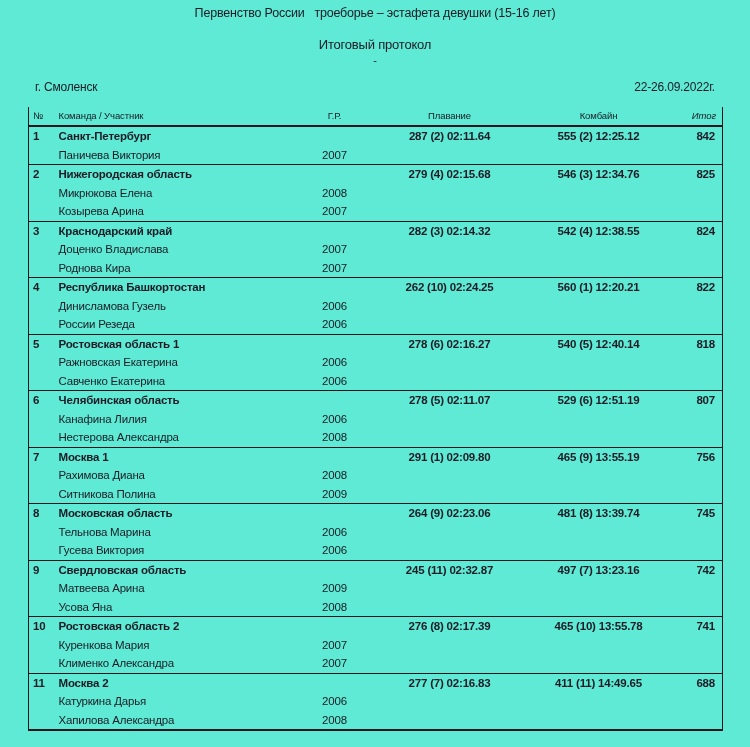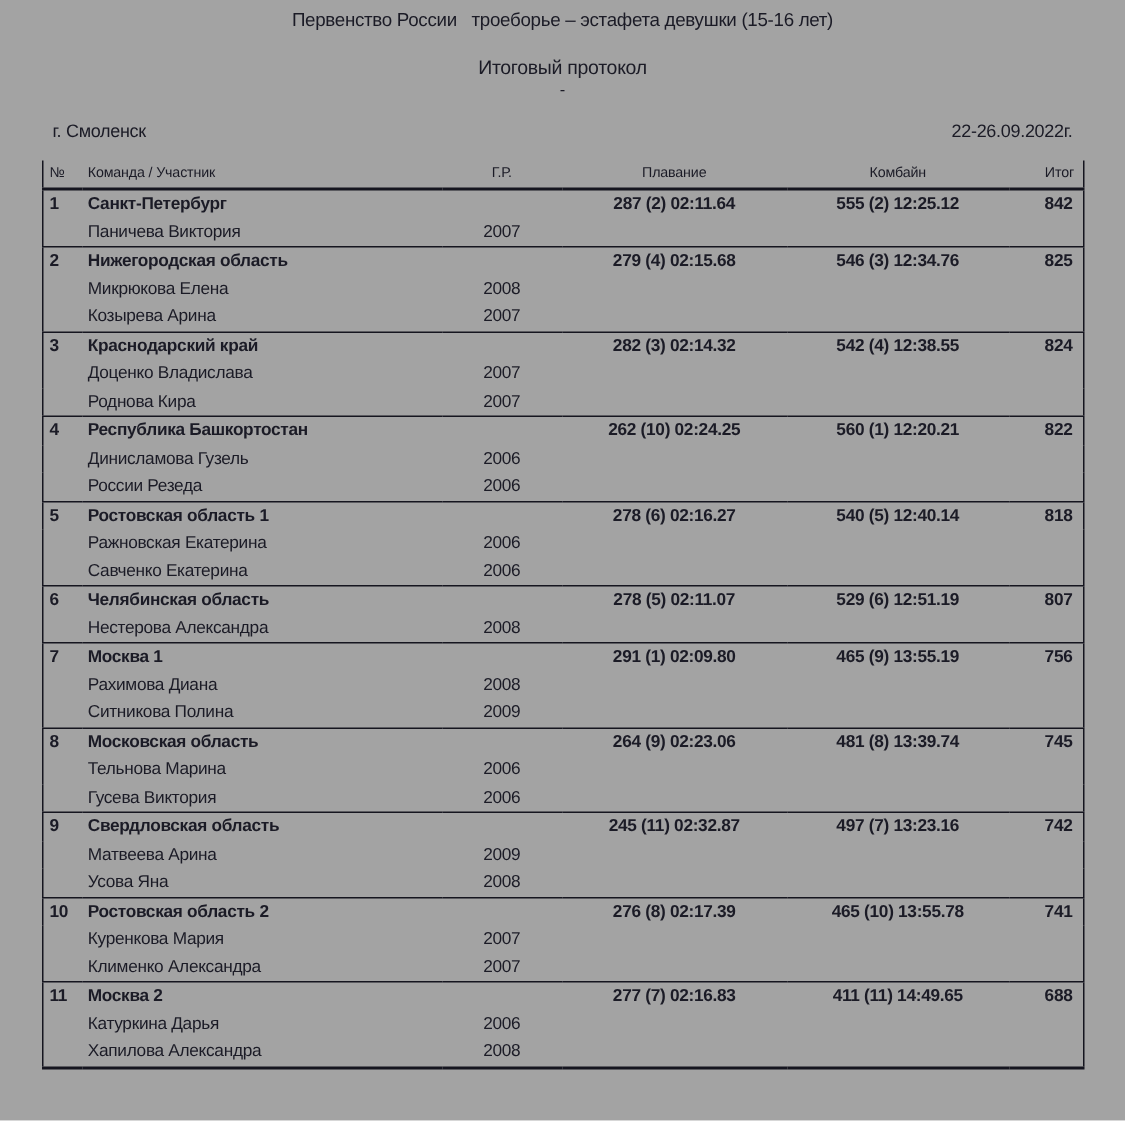--- a/index.html
+++ b/index.html
@@ -1,17 +1,17 @@
 <!DOCTYPE html>
 <html><head>
 <meta charset="utf-8">
 <style>
   html,body { margin:0; padding:0; background:#ffffff; }
   .page {
-    position:relative; width:750px; height:747px; background:#a3a3a3;
+    position:relative; width:750px; height:747px; background:#5eead4;
     font-family:"Liberation Sans", sans-serif; color:#1b1b26; overflow:hidden;
   }
   .title {
     text-align:center; padding-top:6px; font-size:12.5px; letter-spacing:-0.2px;
     white-space:pre-wrap;
   }
   .subtitle {
     text-align:center; margin-top:17px; font-weight:normal; font-size:13px; letter-spacing:-0.2px;
   }
   .dash { text-align:center; font-size:11px; line-height:10px; margin-top:3px; }
@@ -45,21 +45,21 @@
   tr.team-row td.total { font-weight:bold; }
   td.num, th.num { text-align:left; padding-left:4px; }
   td.name-col { text-align:left; padding-left:4px; }
   td.gr   { text-align:center; }
   td.swim { text-align:center; }
   td.komb { text-align:center; }
   td.total { text-align:right; padding-right:7px; }
   thead td.num { padding-left:4px; }
   thead td.name-col { padding-left:4px; }
   thead td.gr, thead td.swim, thead td.komb { }
-  thead td.total { text-align:right; padding-right:6px; }
+  thead td.total { text-align:right; padding-right:6px;font-style:italic; }
 </style>
 </head>
 <body>
 
 <div class="page">
 
   <div class="title">Первенство России   троеборье – эстафета девушки (15-16 лет)</div>
 
   <div class="subtitle">Итоговый протокол</div>
 
@@ -206,20 +206,28 @@
           <tr class="team-row">
             <td class="num">6</td>
             <td class="name-col">Челябинская область</td>
             <td class="gr"></td>
             <td class="swim">278 (5) 02:11.07</td>
             <td class="komb">529 (6) 12:51.19</td>
             <td class="total">807</td>
           </tr>
           <tr class="member-row">
             <td class="num"></td>
+            <td class="name-col">Канафина Лилия</td>
+            <td class="gr">2006</td>
+            <td class="swim"></td>
+            <td class="komb"></td>
+            <td class="total"></td>
+          </tr>
+          <tr class="member-row">
+            <td class="num"></td>
             <td class="name-col">Нестерова Александра</td>
             <td class="gr">2008</td>
             <td class="swim"></td>
             <td class="komb"></td>
             <td class="total"></td>
           </tr>
           <tr class="team-row">
             <td class="num">7</td>
             <td class="name-col">Москва 1</td>
             <td class="gr"></td>

